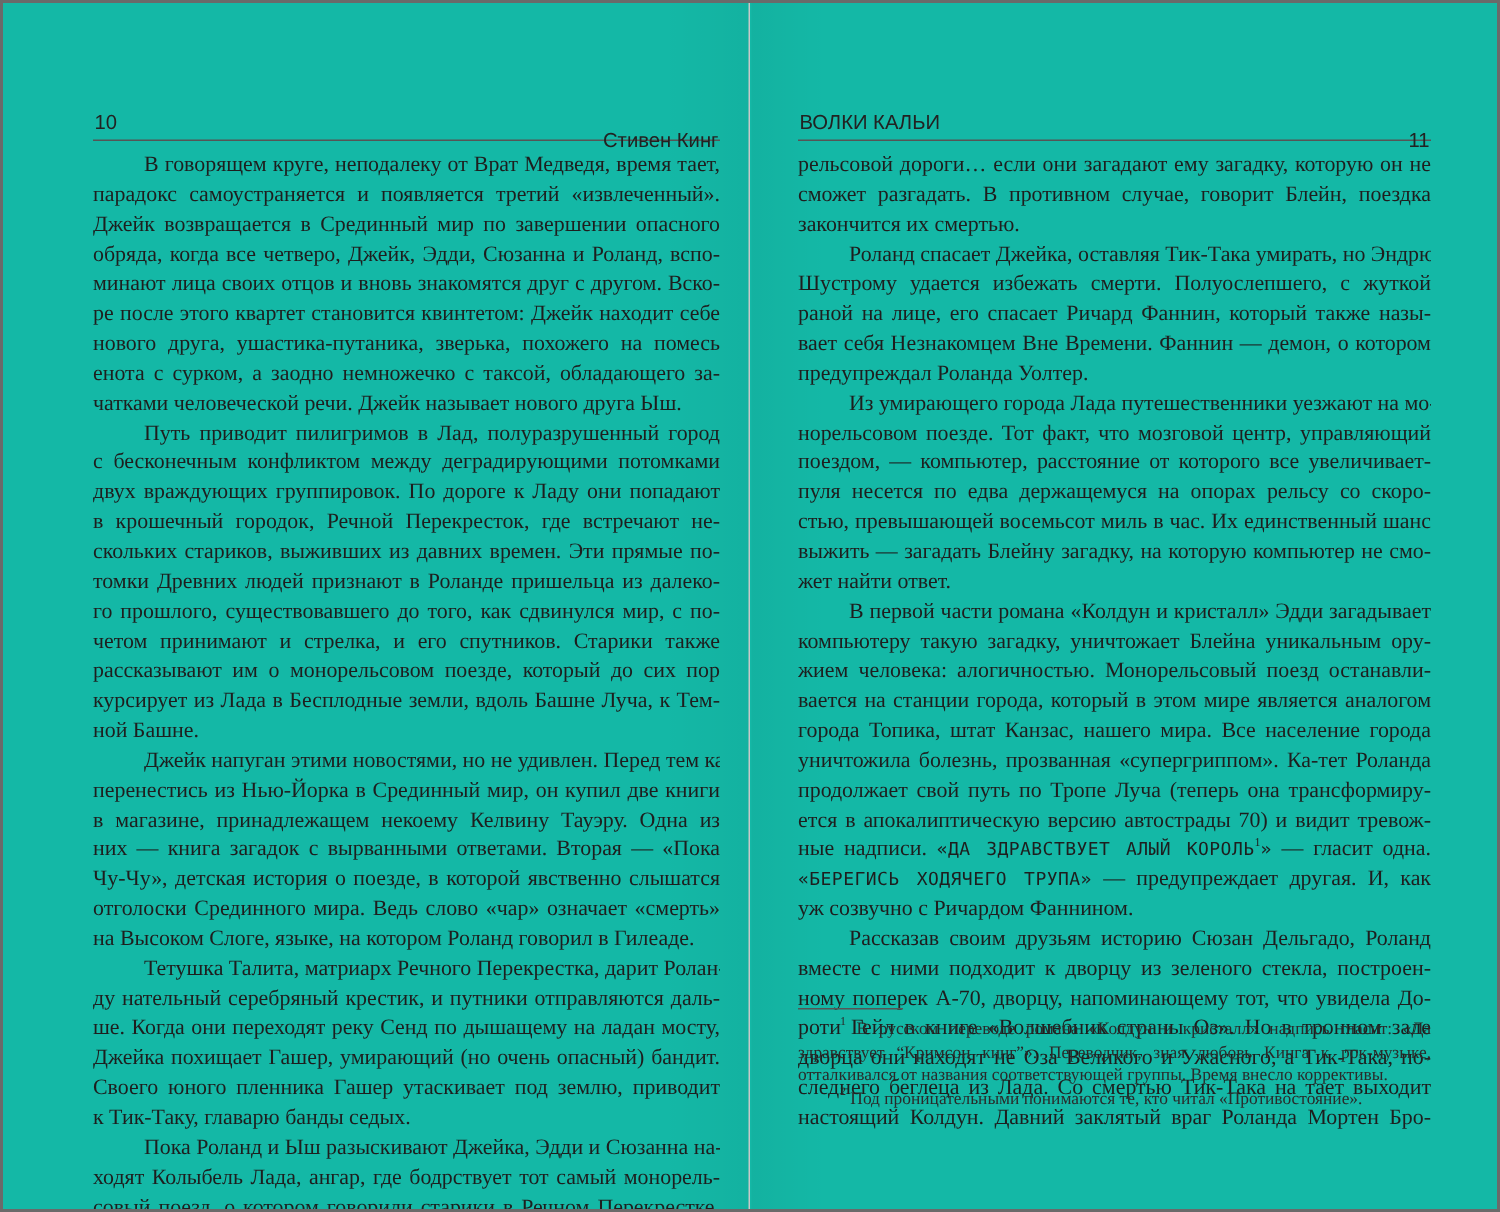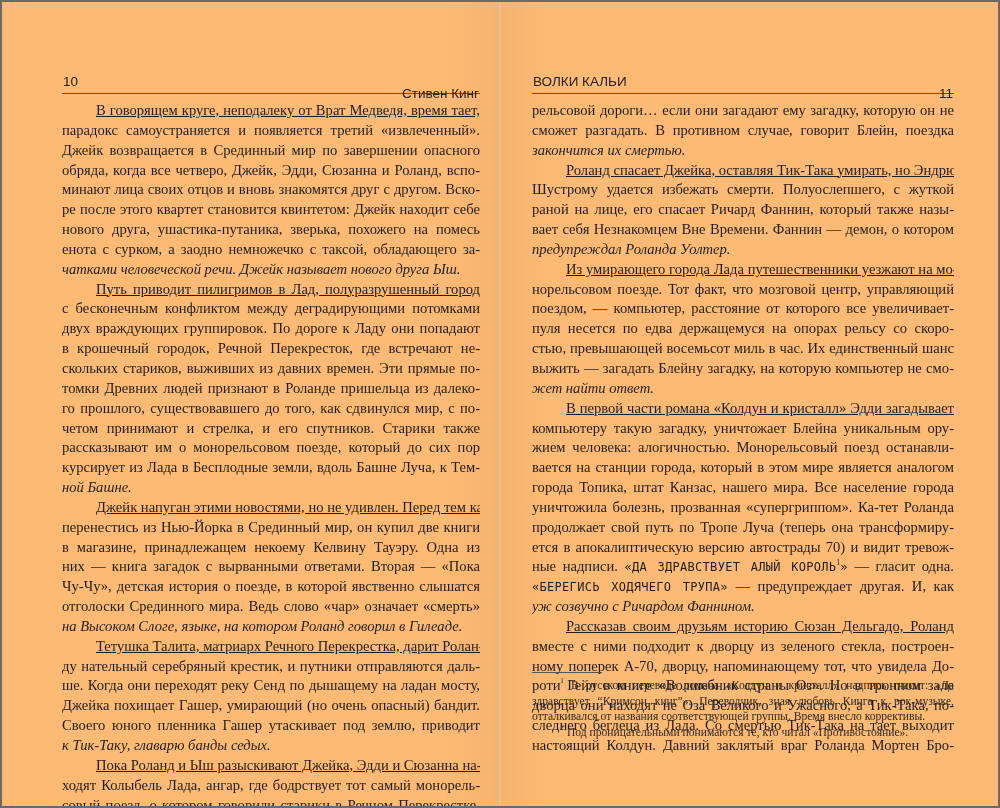--- a/index.html
+++ b/index.html
@@ -1,19 +1,19 @@
 <!DOCTYPE html>
 <html><head>
   <meta charset="utf-8">
   <style>
     html, body { margin: 0; padding: 0; background: #ffffff; }
     body { width: 1000px; height: 808px; overflow: hidden; }
     .spread {
       position: relative; width: 996px; height: 804px;
-      border: 2px solid #6a6a6a; background: #fdba74;
+      border: 2px solid #6a6a6a; background: #14b8a6;
       overflow: hidden;
     }
     .gutter-left {
       position: absolute; top: 0; bottom: 0; left: 440px; width: 58px;
       background: linear-gradient(to right, rgba(0,0,0,0) 0%, rgba(0,0,0,0.035) 100%);
     }
     .gutter-right {
       position: absolute; top: 0; bottom: 0; left: 499px; width: 50px;
       background: linear-gradient(to left, rgba(0,0,0,0) 0%, rgba(0,0,0,0.035) 100%);
     }
@@ -32,22 +32,22 @@
     .running-head .l { position: absolute; left: 1px; top: 2px; }
     .running-head .r { position: absolute; right: 1px; top: 14px; }
     .body-text {
       position: absolute; top: 99px; left: 0; right: 0;
       font-family: "Liberation Serif", serif; font-size: 14.6px; color: #1e1e1e;
     }
     .ln {
       height: 19.85px; line-height: 19.85px; white-space: nowrap;
       text-align: justify; text-align-last: justify; overflow: hidden;
     }
-    .ln.indent { padding-left: 34px; text-decoration: underline; }
-    .ln.last { text-align-last: left; font-style: italic; }
+    .ln.indent { padding-left: 34px; }
+    .ln.last { text-align-last: left; }
     .mono { font-family: "DejaVu Sans Mono", monospace; font-size: 12px; letter-spacing: 0.3px; }
     sup { font-size: 8px; line-height: 0; vertical-align: 6px; }
     .fn-rule {
       position: absolute; top: 670px; left: 0; width: 70px; height: 1px; background: #555;
     }
     .footnotes {
       position: absolute; top: 676px; left: 0; right: 0;
       font-family: "Liberation Serif", serif; font-size: 11.6px; color: #2a2a2a;
     }
     .fn {

